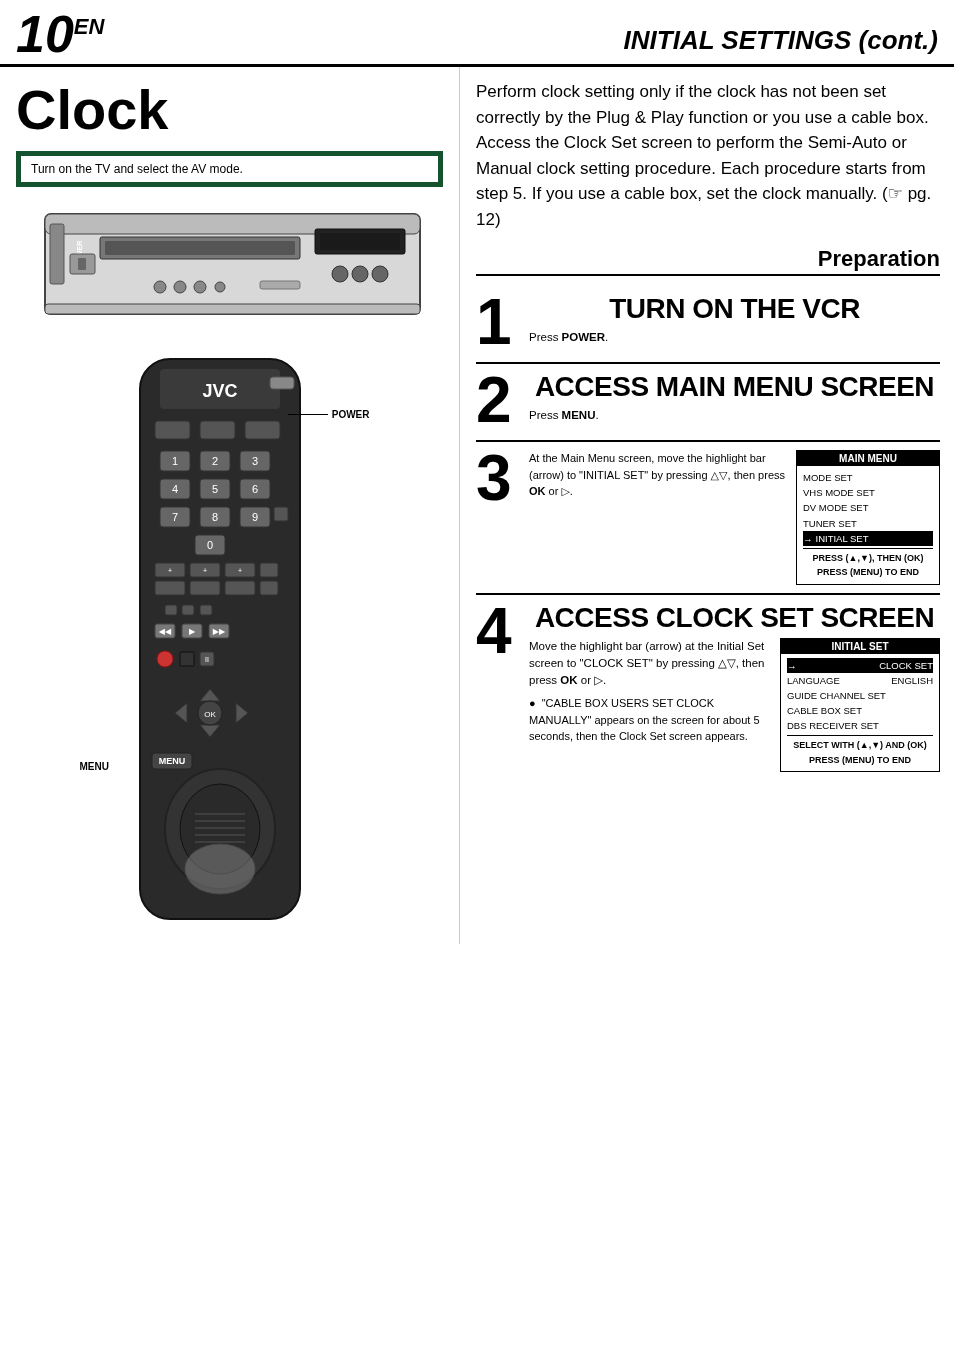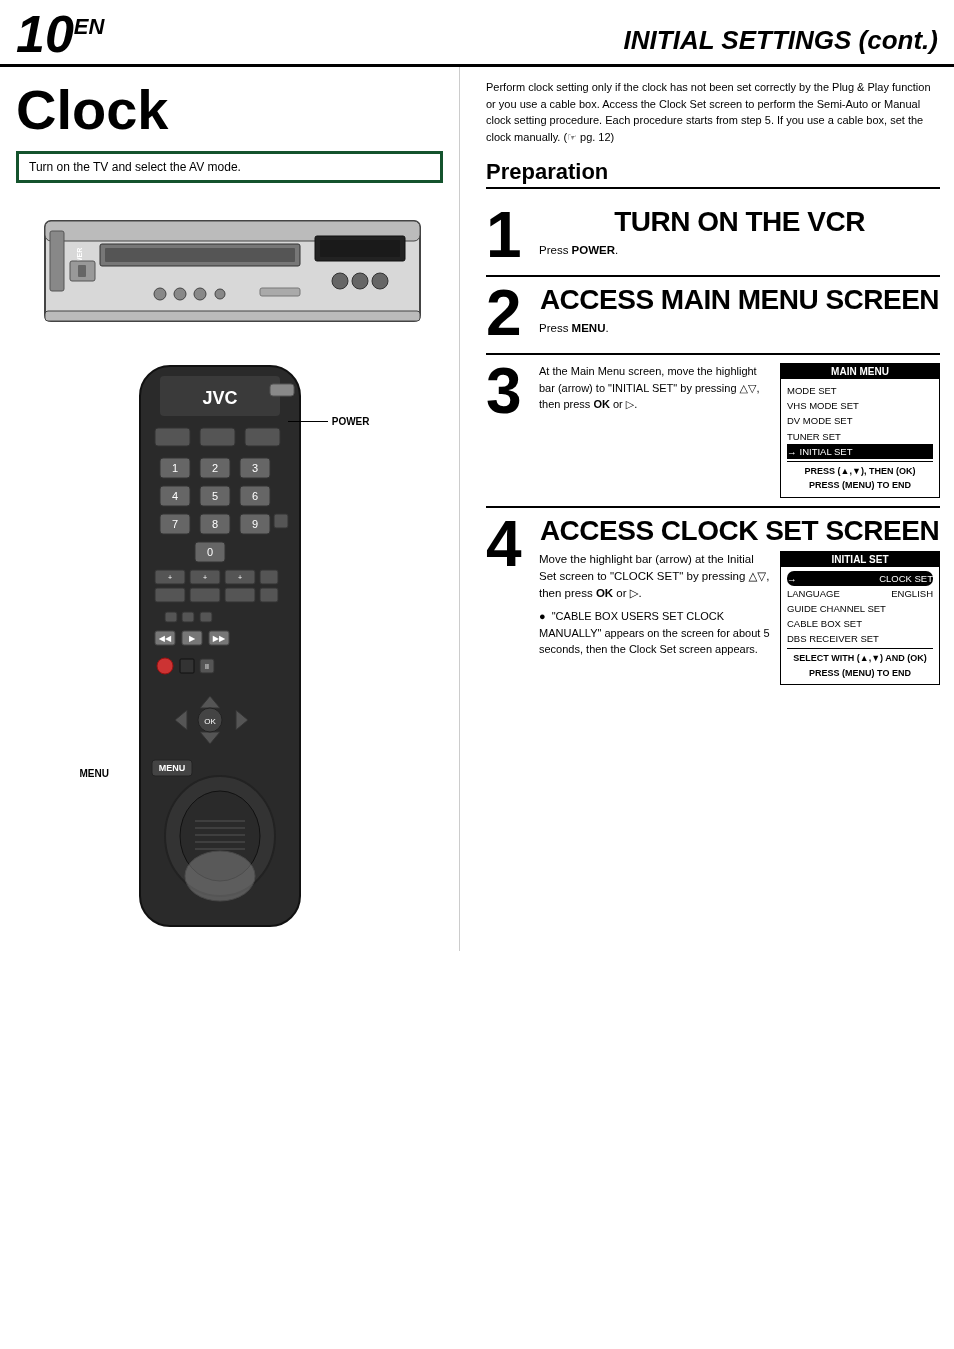--- a/index.html
+++ b/index.html
@@ -38,43 +38,43 @@
       font-size: 26px;
       font-weight: bold;
       font-style: italic;
       color: #000;
       padding-bottom: 4px;
     }
 
     
     .main-layout {
       display: flex;
-      gap: 12px;
+      gap: 2px;
     }
 
     
     .left-col {
       width: 460px;
       padding: 12px 16px;
       border-right: 1px solid #ccc;
       flex-shrink: 0;
     }
 
     .section-title {
       font-size: 56px;
       font-weight: bold;
       color: #000;
       line-height: 1.1;
       margin-bottom: 10px;
     }
 
     .instruction-box {
-      border: 3px solid #14532d;
+      border: 5px solid #14532d;
       padding: 6px 10px;
-      margin-bottom: 23px;
+      margin-bottom: 12px;
       font-size: 12px;
     }
 
     
     .vcr-diagram {
       width: 380px;
       height: 130px;
       margin: 0 auto 20px auto;
       position: relative;
     }
@@ -110,32 +110,33 @@
       width: 240px;
     }
 
     
     .right-col {
       flex: 1;
       padding: 12px 14px;
     }
 
     .intro-text {
-      font-size: 11px;
+      font-size: 17px;
       line-height: 1.5;
       margin-bottom: 14px;
       color: #000;
     }
 
     .preparation-title {
       font-size: 22px;
       font-weight: bold;
       margin-bottom: 10px;
       border-bottom: 2px solid #000;
       padding-bottom: 2px;
+      text-align: right;
     }
 
     
     .step {
       display: flex;
       gap: 8px;
       margin-bottom: 0;
       border-bottom: 2px solid #000;
       padding-bottom: 8px;
       padding-top: 4px;
@@ -173,21 +174,21 @@
     .step3-inner {
       display: flex;
       gap: 8px;
     }
     .step3-text {
       flex: 1;
       font-size: 11px;
       line-height: 1.5;
     }
     .menu-panel {
-      width: 160px;
+      width: 144px;
       border: 1px solid #000;
       flex-shrink: 0;
     }
     .menu-panel-title {
       background: #000;
       color: #fff;
       text-align: center;
       font-size: 10px;
       font-weight: bold;
       padding: 2px 4px;
@@ -250,21 +251,20 @@
       font-size: 9.5px;
       line-height: 1.6;
     }
     .initial-set-row {
       display: flex;
       justify-content: space-between;
     }
     .initial-set-row.selected {
       background: #000;
       color: #fff;
-      border-radius: 7px;
     }
     .initial-set-row.selected .arrow-marker::before {
       content: '→';
       margin-right: 2px;
     }
     .initial-set-footer {
       border-top: 1px solid #000;
       margin-top: 2px;
       padding-top: 2px;
       font-size: 9px;

